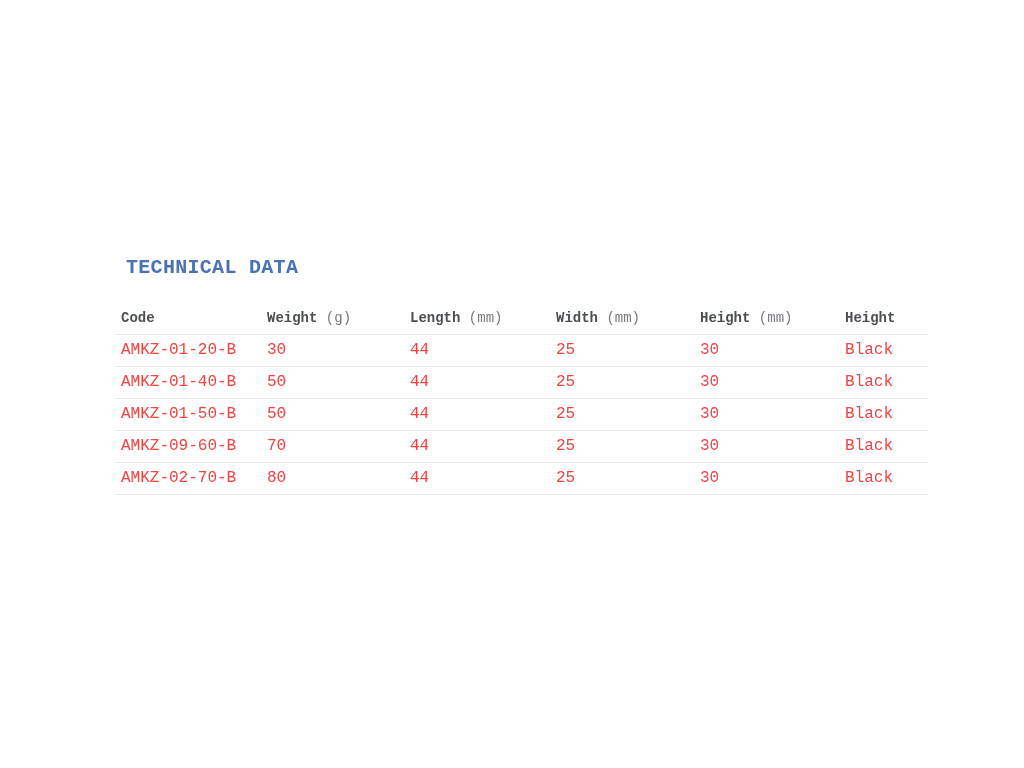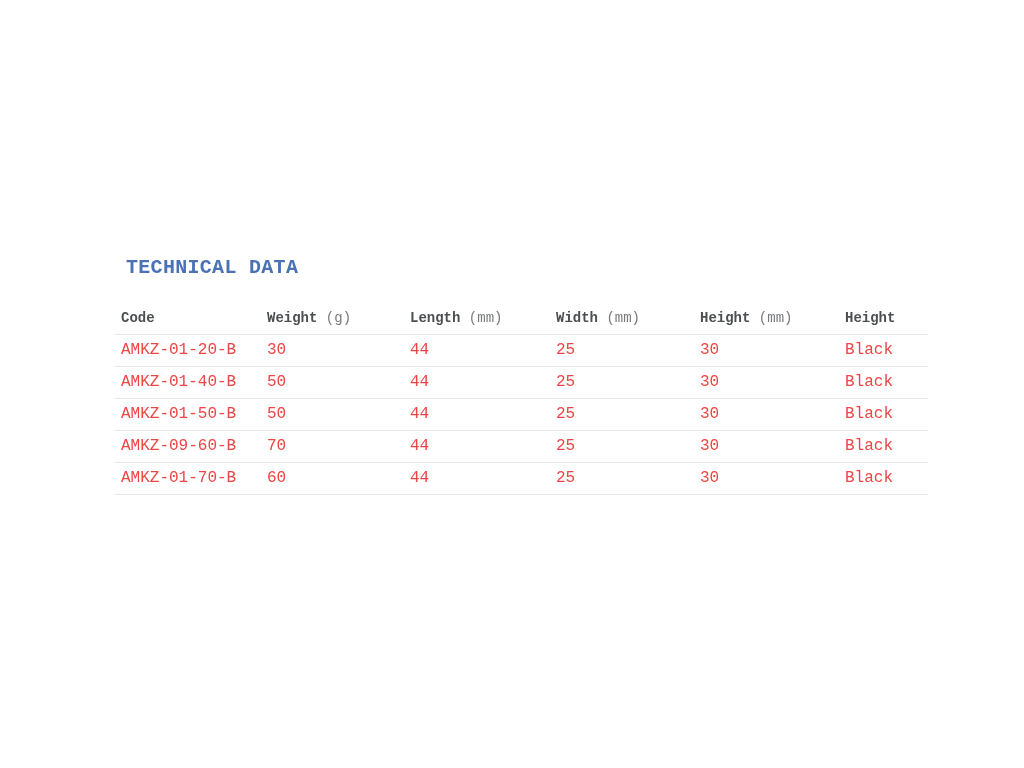--- a/index.html
+++ b/index.html
@@ -114,22 +114,22 @@
         </tr>
         <tr>
           <td>AMKZ-09-60-B</td>
           <td>70</td>
           <td>44</td>
           <td>25</td>
           <td>30</td>
           <td>Black</td>
         </tr>
         <tr>
-          <td>AMKZ-01-70-B</td>
-          <td>60</td>
+          <td>AMKZ-02-70-B</td>
+          <td>80</td>
           <td>44</td>
           <td>25</td>
           <td>30</td>
           <td>Black</td>
         </tr>
       </tbody>
   </table>
 
 </div>
 

